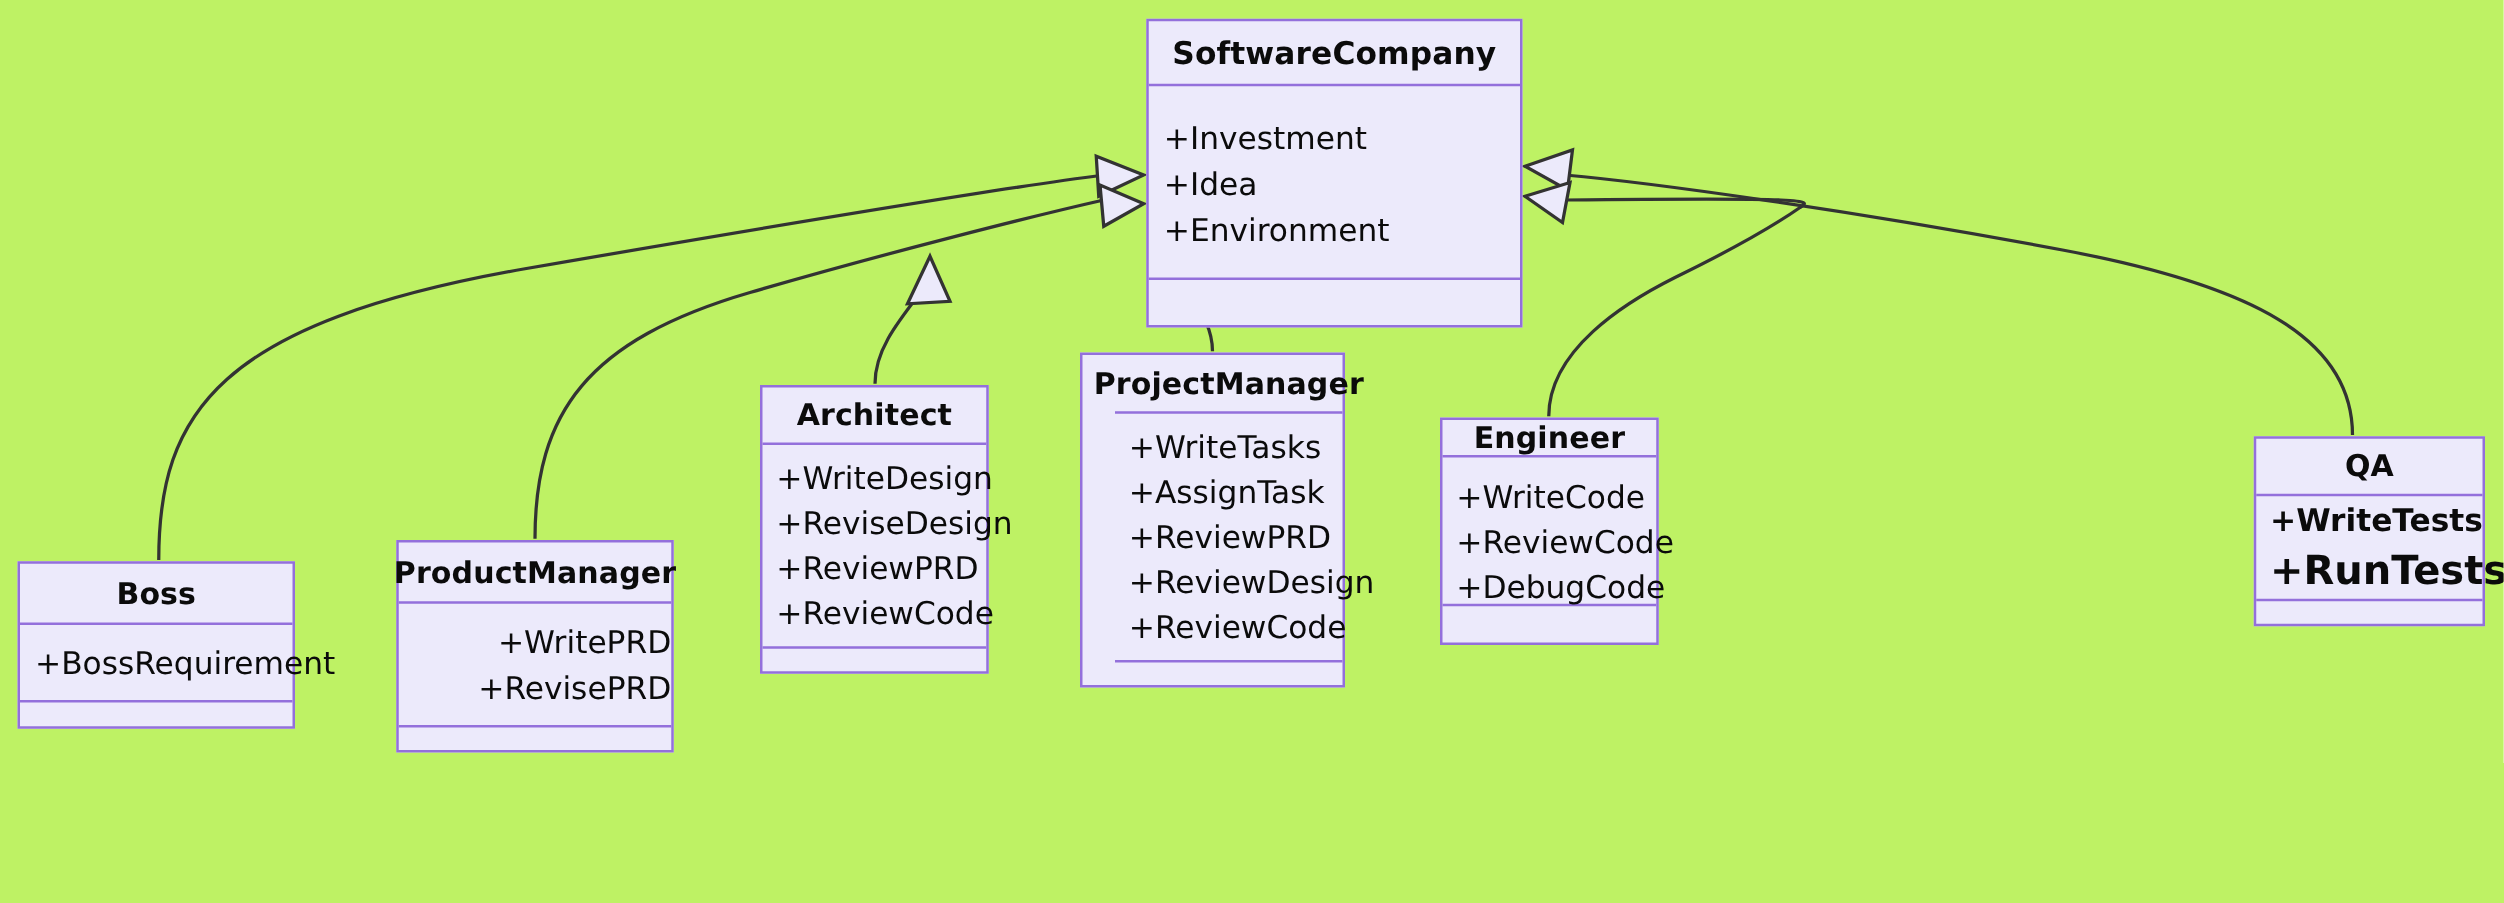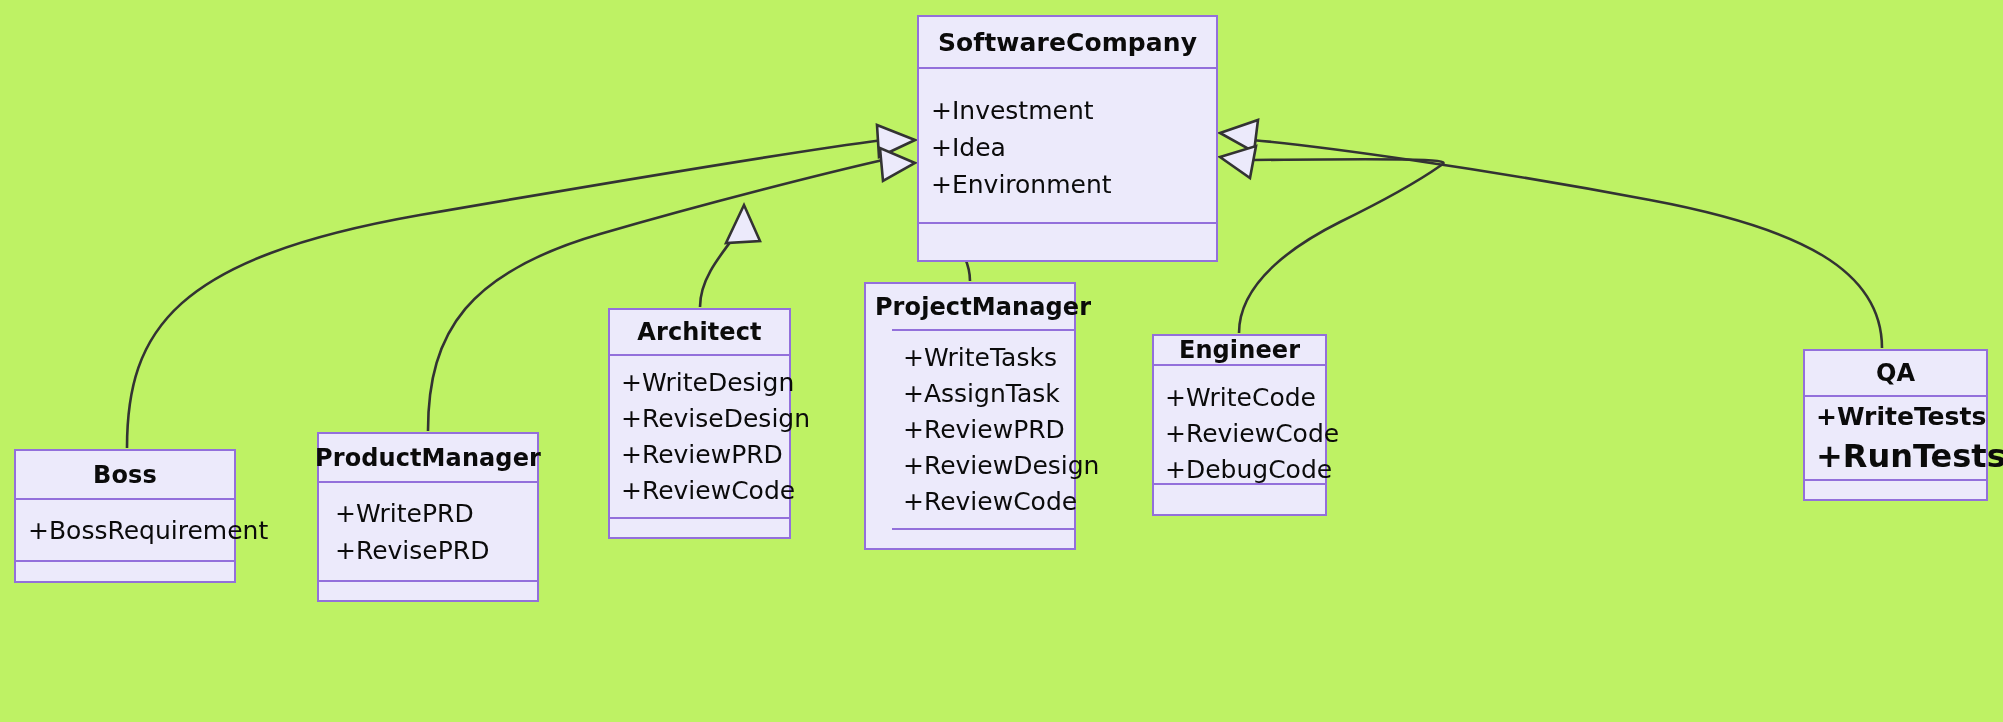--- a/index.html
+++ b/index.html
@@ -111,21 +111,21 @@
   <div class="uml-class" style="left:14px; top:449px; width:222px; height:134px;">
     <div class="uml-title" style="height:49px; font-size:24px;">Boss</div>
     <div class="uml-members" style="height:62px; padding:0 12px;">
       <div class="uml-member" style="font-size:25px;">+BossRequirement</div>
     </div>
     <div class="uml-methods"></div>
   </div>
 
   <div class="uml-class" style="left:317px; top:432px; width:222px; height:170px;">
     <div class="uml-title" style="height:49px; font-size:24px;">ProductManager</div>
-    <div class="uml-members" style="height:99px; padding:10px 16px;">
+    <div class="uml-members" style="height:99px; padding:10px 0;text-align:right;">
       <div class="uml-member" style="font-size:25px; margin-bottom:12px;">+WritePRD</div>
       <div class="uml-member" style="font-size:25px;">+RevisePRD</div>
     </div>
     <div class="uml-methods"></div>
   </div>
 
   <div class="uml-class" style="left:608px; top:308px; width:183px; height:231px;">
     <div class="uml-title" style="height:46px; font-size:24px;">Architect</div>
     <div class="uml-members" style="height:163px; padding:12px 11px;text-align:right;">
       <div class="uml-member" style="font-size:25px; margin-bottom:11px;">+WriteDesign</div>

